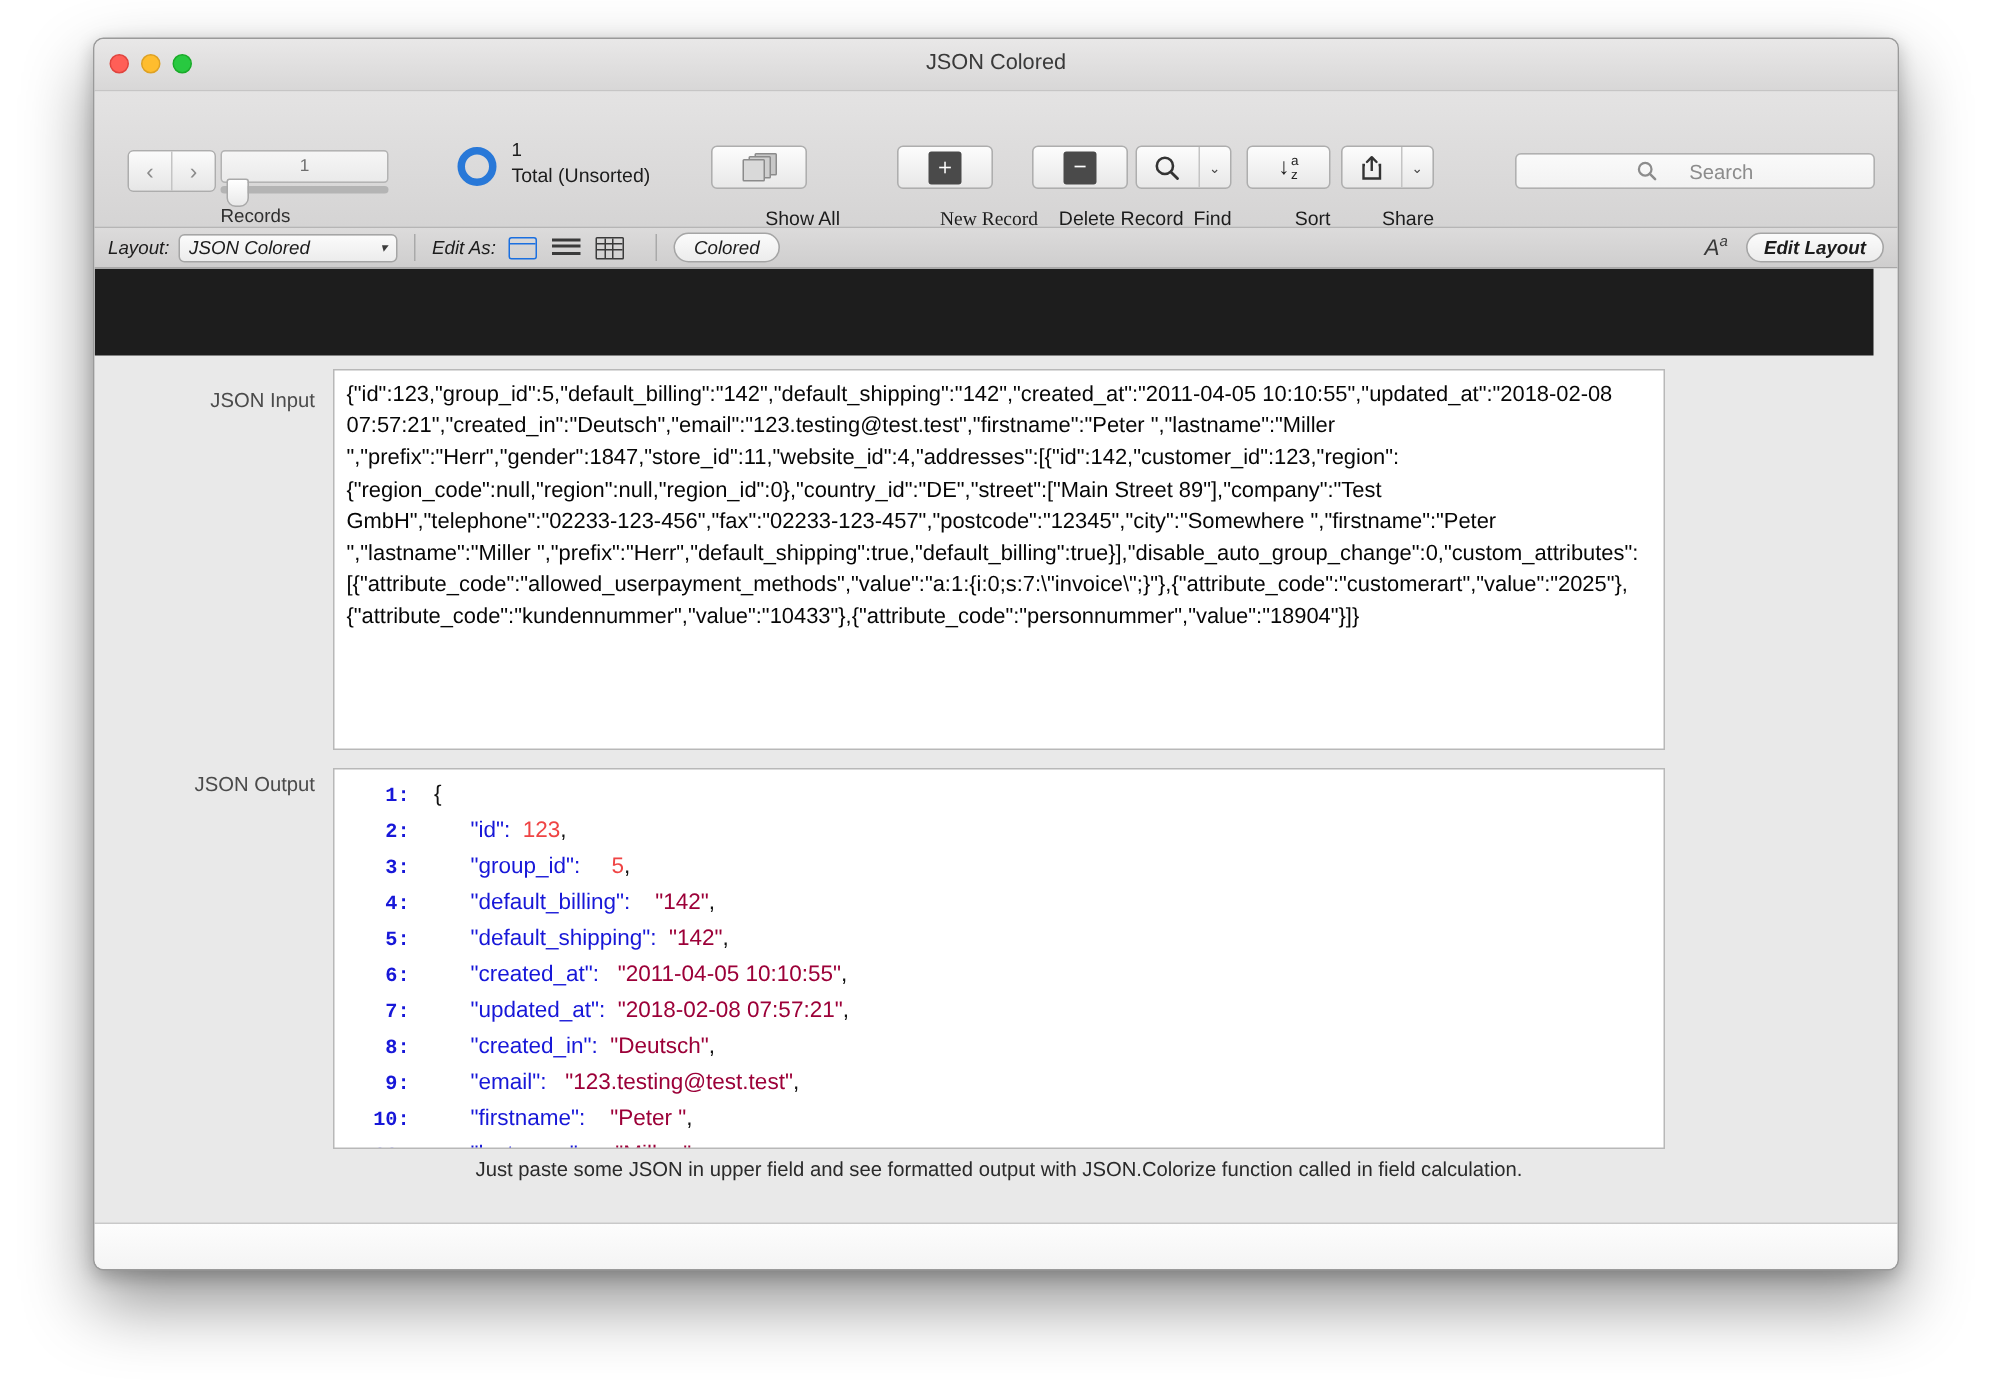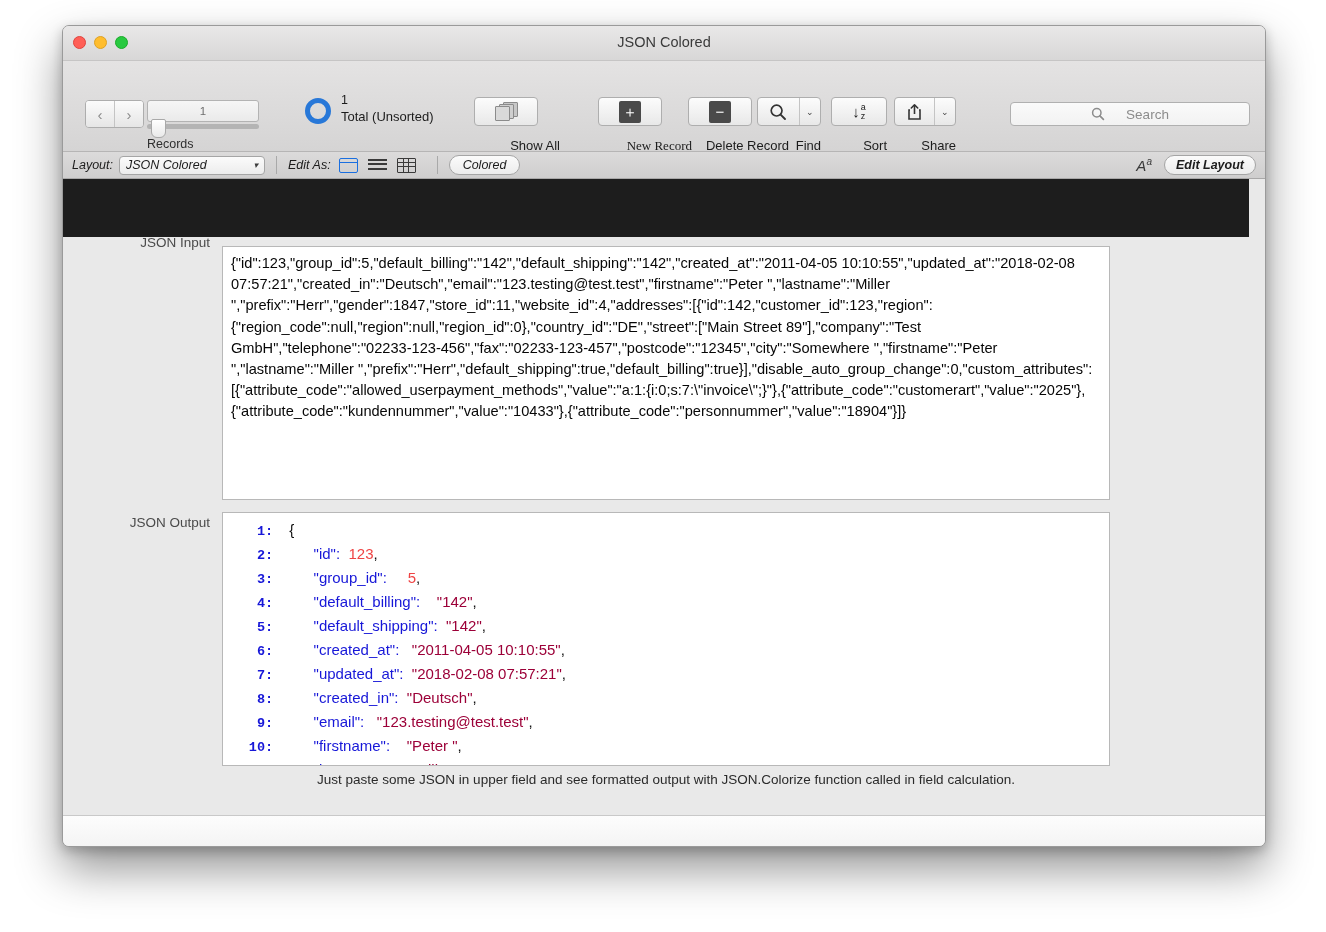--- a/index.html
+++ b/index.html
@@ -556,21 +556,21 @@
 
       <span class="lb-right">
         <span class="aa-icon">A<sup>a</sup></span>
         <span class="edit-layout-btn">Edit Layout</span>
       </span>
     </div>
 
     <div class="content">
       <div class="header-band"></div>
 
-      <div class="field-label" style="left:20px; top:56px; width:127px;">JSON Input</div>
+      <div class="field-label" style="left:20px; top:80px; width:127px;">JSON Input</div>
       <div class="jsonbox" id="json-input-box">
         <div id="json-input-text">{"id":123,"group_id":5,"default_billing":"142","default_shipping":"142","created_at":"2011-04-05 10:10:55","updated_at":"2018-02-08 07:57:21","created_in":"Deutsch","email":"123.testing@test.test","firstname":"Peter ","lastname":"Miller ","prefix":"Herr","gender":1847,"store_id":11,"website_id":4,"addresses":[{"id":142,"customer_id":123,"region":{"region_code":null,"region":null,"region_id":0},"country_id":"DE","street":["Main Street 89"],"company":"Test GmbH","telephone":"02233-123-456","fax":"02233-123-457","postcode":"12345","city":"Somewhere ","firstname":"Peter ","lastname":"Miller ","prefix":"Herr","default_shipping":true,"default_billing":true}],"disable_auto_group_change":0,"custom_attributes":[{"attribute_code":"allowed_userpayment_methods","value":"a:1:{i:0;s:7:\"invoice\";}"},{"attribute_code":"customerart","value":"2025"},{"attribute_code":"kundennummer","value":"10433"},{"attribute_code":"personnummer","value":"18904"}]}</div>
       </div>
 
       <div class="field-label" style="left:20px; top:336px; width:127px;">JSON Output</div>
       <div class="jsonbox" id="json-output-box">
         <div id="json-output-text">
             <span class="oline"><span class="lnum">1</span><span class="lcolon">:  </span><span class="p">{</span></span>
             <span class="oline"><span class="lnum">2</span><span class="lcolon">:     </span><span class="k">"id":</span><span class="p">  </span><span class="n">123</span><span class="p">,</span></span>
             <span class="oline"><span class="lnum">3</span><span class="lcolon">:     </span><span class="k">"group_id":</span><span class="p">     </span><span class="n">5</span><span class="p">,</span></span>

